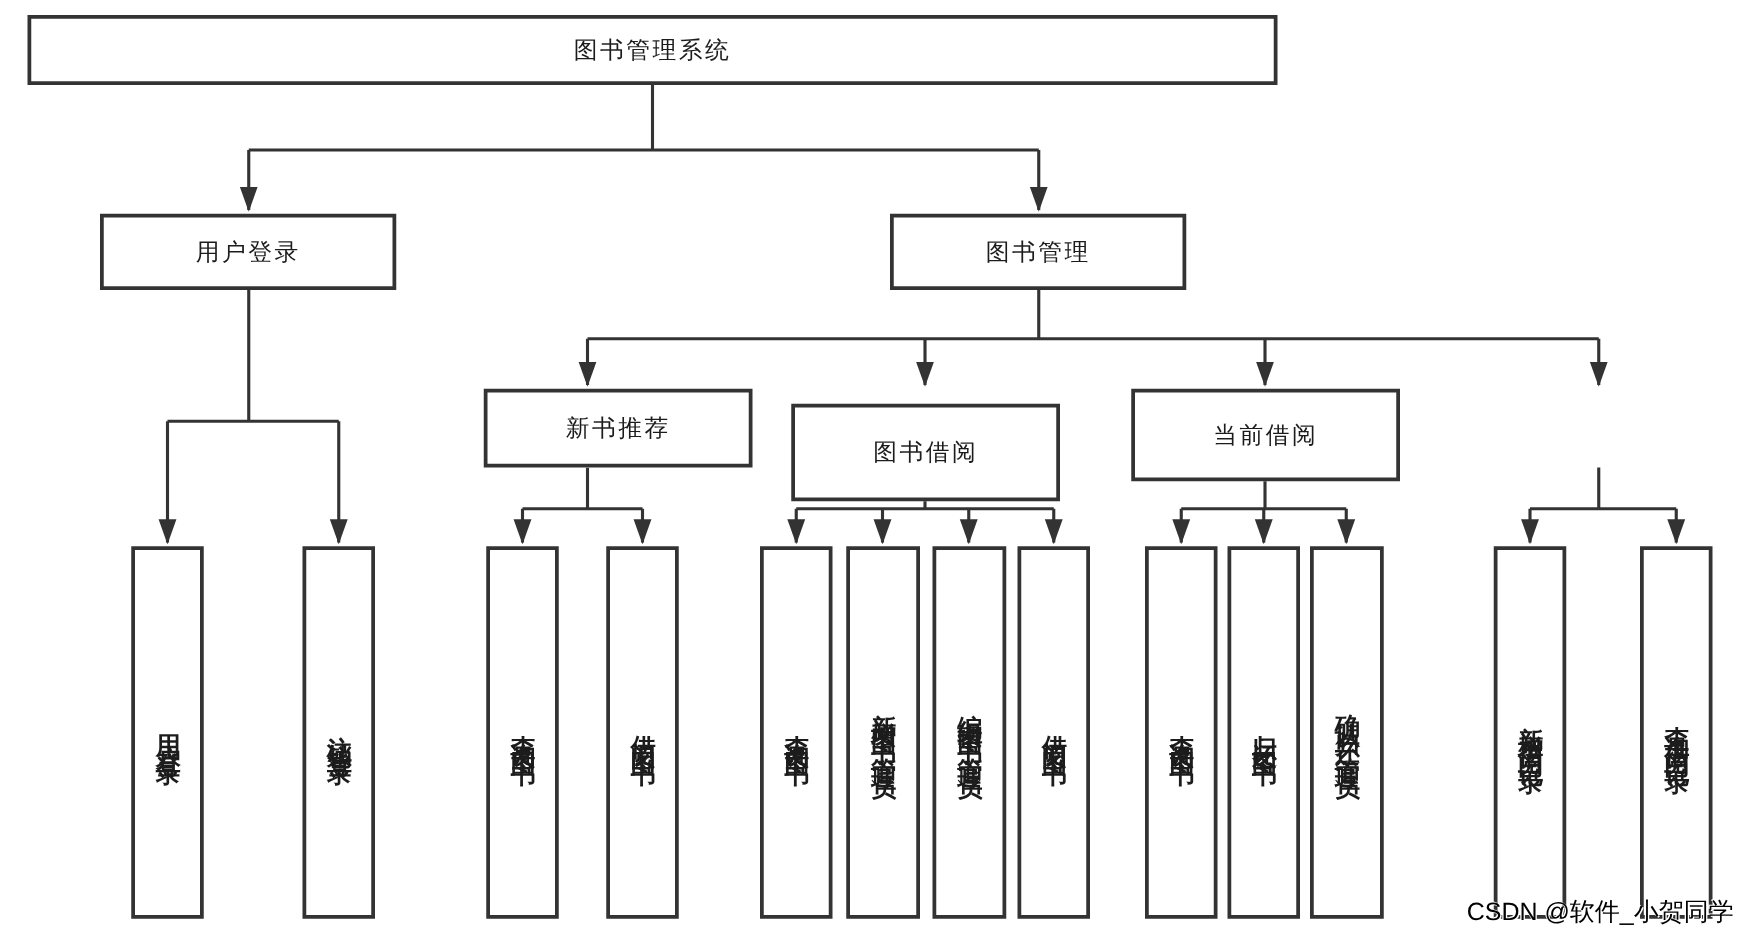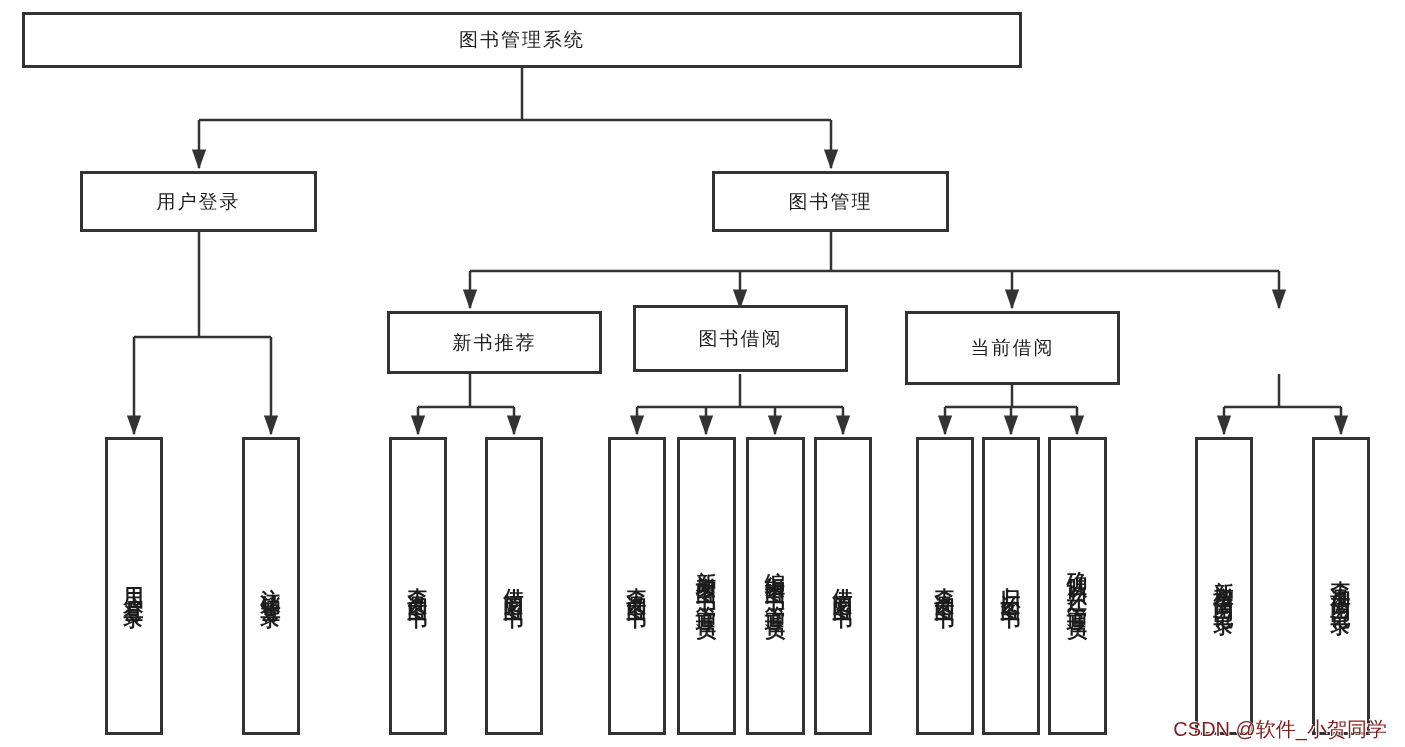--- a/index.html
+++ b/index.html
@@ -46,21 +46,21 @@
     font-weight: 600;
     letter-spacing: 7px;
     line-height: 1;
     white-space: nowrap;
   }
   .watermark {
     position: absolute;
     right: 18px;
     bottom: 4px;
     font-size: 20px;
-    color: #7f1d1d;
+    color: #000000;
     text-shadow: 1px 1px 0 #ffffff, -1px -1px 0 #ffffff;
     white-space: nowrap;
     z-index: 5;
   }
 </style>
 </head>
 <body>
 
 <div class="canvas">
 
@@ -121,21 +121,21 @@
   <div class="box h" style="left:80px; top:171px; width:237px; height:61px;">
     <span>用户登录</span>
   </div>
   <div class="box h" style="left:712px; top:171px; width:237px; height:61px;">
     <span>图书管理</span>
   </div>
 
   <div class="box h" style="left:363px; top:311px; width:215px; height:63px;margin-left:24px;">
     <span>新书推荐</span>
   </div>
-  <div class="box h" style="left:633px; top:305px; width:215px; height:67px;">
+  <div class="box h" style="left:633px; top:323px; width:215px; height:78px;">
     <span>图书借阅</span>
   </div>
   <div class="box h" style="left:905px; top:311px; width:215px; height:74px;">
     <span>当前借阅</span>
   </div>
 
   <div class="box v" style="left:105px; top:437px; width:58px; height:298px;">
     <span>用户登录</span>
   </div>
   <div class="box v" style="left:242px; top:437px; width:58px; height:298px;">

